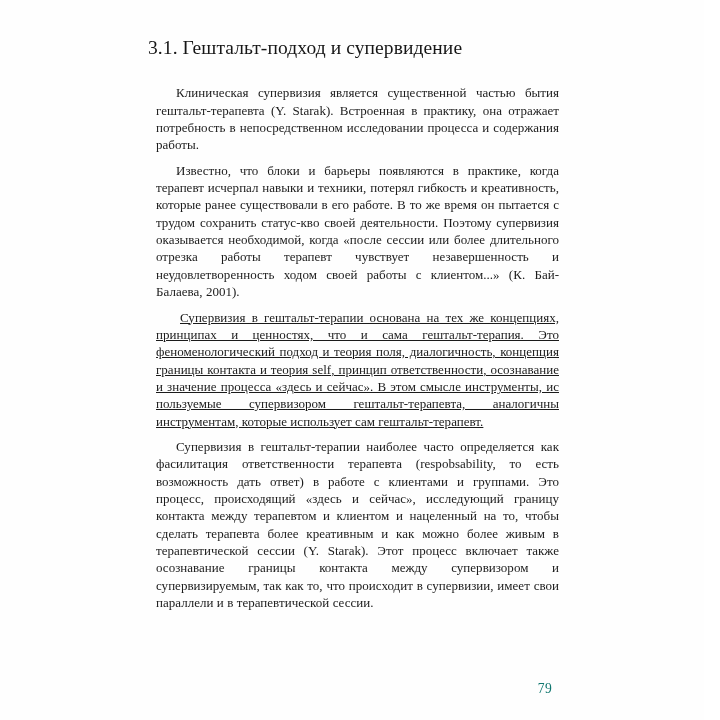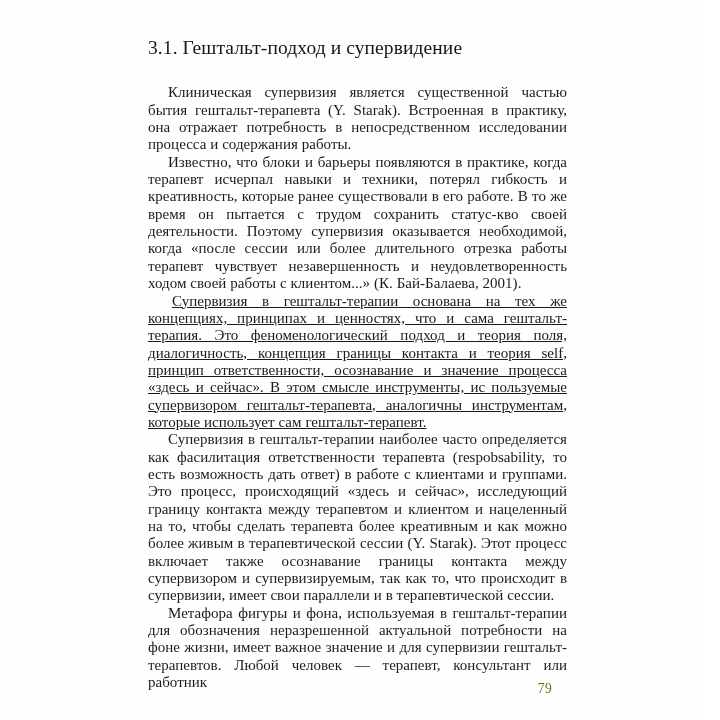--- a/index.html
+++ b/index.html
@@ -37,23 +37,23 @@
     font-size: 19.5px;
     font-weight: 400;
     line-height: 1.25;
     margin: 0 0 24px 0;
     letter-spacing: 0.1px;
     color: #161616;
     text-align: left;
   }
 
   .para {
-    font-size: 15px;
+    font-size: 13px;
     line-height: 17.35px;
-    margin: 0;
+    margin: 8px;
     text-align: justify;
     text-justify: inter-word;
     text-indent: 20px;
     hyphens: manual;
     -webkit-hyphens: manual;
     letter-spacing: 0.02px;
     word-spacing: 0.1px;
   }
 
   
@@ -66,21 +66,21 @@
   .para:last-of-type {
     text-align: justify;
   }
 
   .page-number {
     position: absolute;
     right: 152px;
     top: 681px;
     font-size: 13.6px;
     line-height: 16px;
-    color: #4d7c0f;
+    color: #0f766e;
     text-align: right;
     letter-spacing: 0.3px;
   }
 </style>
 </head>
 <body>
 
 <div class="page">
 
   <div class="text-block">
@@ -88,19 +88,18 @@
     <h1 class="section-heading">3.1. Гештальт-подход и супервидение</h1>
 
     <p class="para">Клиническая супервизия является существенной частью бытия гештальт-терапевта (Y. Starak). Встроенная в практику, она отражает потребность в непосредственном исследовании процесса и содержания работы.</p>
 
     <p class="para">Известно, что блоки и барьеры появляются в практике, когда терапевт исчерпал навыки и техники, потерял гибкость и креативность, которые ранее существовали в его работе. В то же время он пытается с трудом сохранить статус-кво своей деятельности. Поэтому супервизия оказывается необходимой, когда «после сессии или более длительного отрезка работы терапевт чувствует незавершенность и неудовлетворенность ходом своей работы с клиентом...» (К. Бай-Балаева, 2001).</p>
 
     <p class="para extra-indent"> Супервизия в гештальт-терапии основана на тех же концепциях, принципах и ценностях, что и сама гештальт-терапия. Это феноменологический подход и теория поля, диалогичность, концепция границы контакта и теория self, принцип ответственности, осознавание и значение процесса «здесь и сейчас». В этом смысле инструменты, ис пользуемые супервизором гештальт-терапевта, аналогичны инструментам, которые использует сам гештальт-терапевт.</p>
 
     <p class="para">Супервизия в гештальт-терапии наиболее часто определяется как фасилитация ответственности терапевта (respobsability, то есть возможность дать ответ) в работе с клиентами и группами. Это процесс, происходящий «здесь и сейчас», исследующий границу контакта между терапевтом и клиентом и нацеленный на то, чтобы сделать терапевта более креативным и как можно более живым в терапевтической сессии (Y. Starak). Этот процесс включает также осознавание границы контакта между супервизором и супервизируемым, так как то, что происходит в супервизии, имеет свои параллели и в терапевтической сессии.</p>
 
-    <p class="para">Метафора фигуры и фона, используемая в гештальт-терапии для обозначения неразрешенной актуальной потребности на фоне жизни, имеет важное значение и для супервизии гештальт-терапевтов. Любой человек — терапевт, консультант или работник</p>
 
   </div>
 
   <div class="page-number">79</div>
 
 </div>
 
 </body></html>

